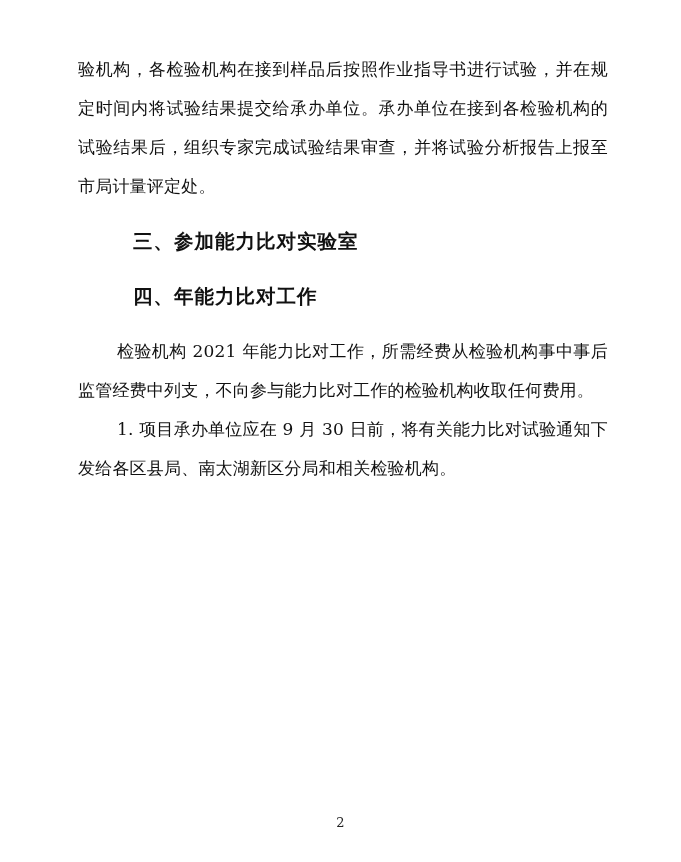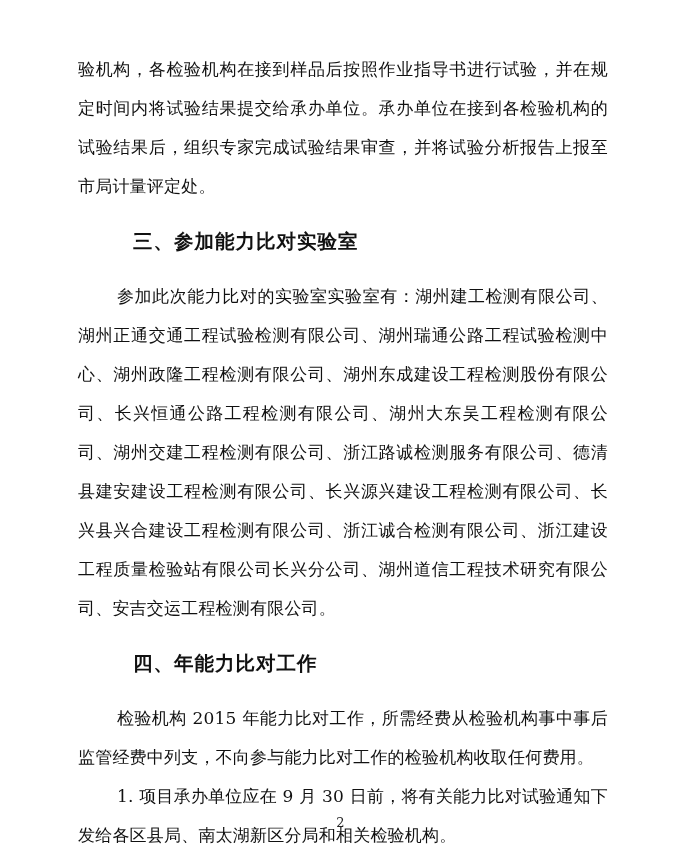--- a/index.html
+++ b/index.html
@@ -63,25 +63,24 @@
 </head>
 <body>
 
 <div class="page">
   <div class="content">
 
     <p class="para">验机构，各检验机构在接到样品后按照作业指导书进行试验，并在规定时间内将试验结果提交给承办单位。承办单位在接到各检验机构的试验结果后，组织专家完成试验结果审查，并将试验分析报告上报至市局计量评定处。</p>
 
     <p class="heading">三、参加能力比对实验室</p>
 
-    <p class="para indent">参加此次能力比对的实验室实验室有：湖州建工检测有限公司、湖州正通交通工程试验检测有限公司、湖州瑞通公路工程试验检测中心、湖州政隆工程检测有限公司、湖州东成建设工程检测股份有限公司、长兴恒通公路工程检测有限公司、湖州大东吴工程检测有限公司、湖州交建工程检测有限公司、浙江路诚检测服务有限公司、德清县建安建设工程检测有限公司、长兴源兴建设工程检测有限公司、长兴县兴合建设工程检测有限公司、浙江诚合检测有限公司、浙江建设工程质量检验站有限公司长兴分公司、湖州道信工程技术研究有限公司、安吉交运工程检测有限公司。</p>
 
     <p class="heading">四、年能力比对工作</p>
 
-    <p class="para indent">检验机构 2015 年能力比对工作，所需经费从检验机构事中事后监管经费中列支，不向参与能力比对工作的检验机构收取任何费用。</p>
+    <p class="para indent">检验机构 2021 年能力比对工作，所需经费从检验机构事中事后监管经费中列支，不向参与能力比对工作的检验机构收取任何费用。</p>
 
 
     <p class="para indent">1. 项目承办单位应在 9 月 30 日前，将有关能力比对试验通知下发给各区县局、南太湖新区分局和相关检验机构。</p>
 
   </div>
 
   <div class="pagenum">2</div>
 </div>
 
 </body></html>

